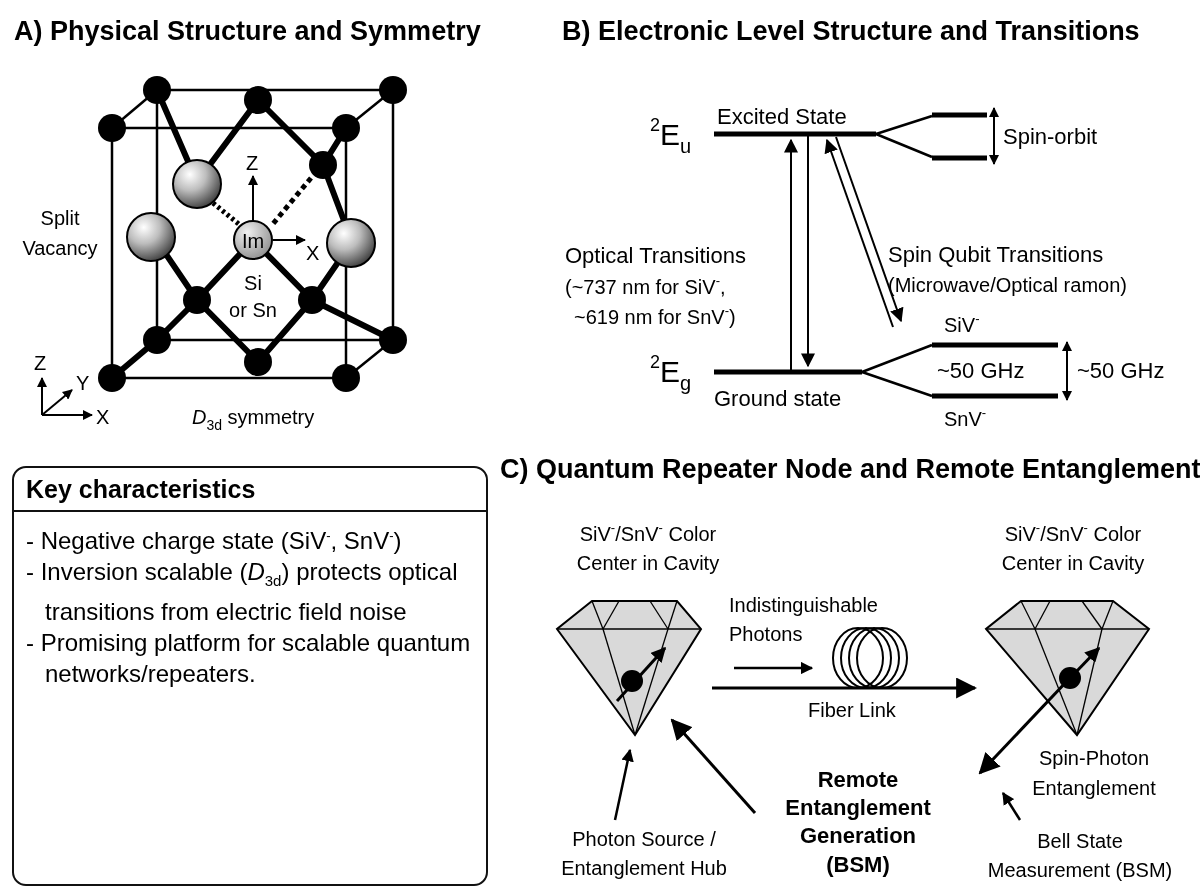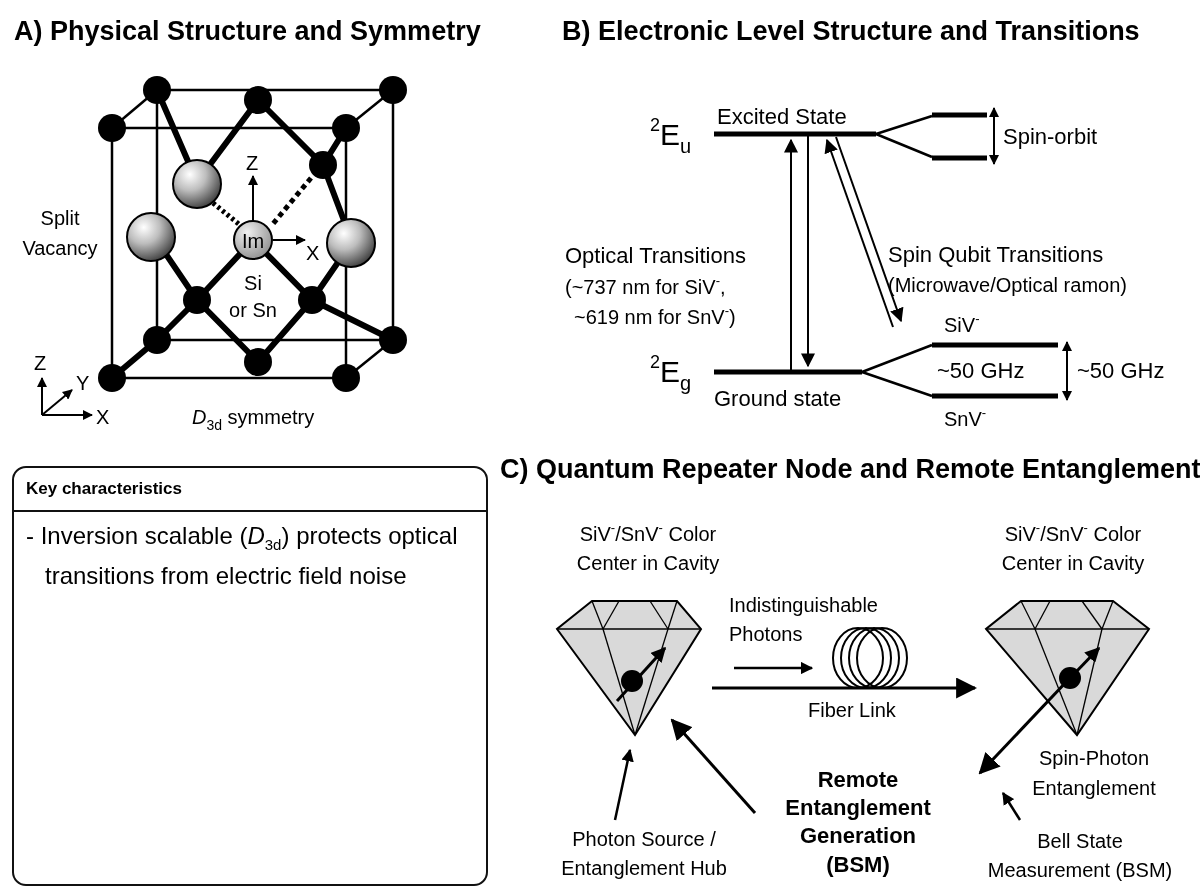--- a/index.html
+++ b/index.html
@@ -7,21 +7,21 @@
          font-family: "Liberation Sans", sans-serif; color: #000; }
   svg { position: absolute; left: 0; top: 0; }
   .title { font-family: "Liberation Sans", sans-serif; font-weight: bold; font-size: 27px; }
   .lbl { font-family: "Liberation Sans", sans-serif; font-size: 22px; }
   .lbl-sm { font-family: "Liberation Sans", sans-serif; font-size: 20px; }
   .lbl-b { font-family: "Liberation Sans", sans-serif; font-size: 22px; font-weight: bold; }
   .state { font-family: "Liberation Sans", sans-serif; font-size: 30px; }
   .key-box { position: absolute; left: 12px; top: 466px; width: 476px; height: 420px;
              border: 2px solid #111; border-radius: 14px; box-sizing: border-box; }
   .key-head { height: 42px; border-bottom: 2px solid #111; padding-left: 12px;
-              font-weight: bold; font-size: 17px; line-height: 42px; }
+              font-weight: bold; font-size: 25px; line-height: 42px; }
   .key-list { list-style: none; margin: 0; padding: 8px 10px 0 12px; }
   .key-list li { font-size: 24px; line-height: 31px; padding-left: 19px; text-indent: -19px; }
 </style>
 </head>
 <body>
 
 <svg width="1200" height="896" viewBox="0 0 1200 896">
   <defs>
     <radialGradient id="sph" cx="35%" cy="30%" r="75%">
       <stop offset="0%" stop-color="#ffffff"></stop>
@@ -232,15 +232,17 @@
 
   <text class="lbl-b" x="858" y="787" text-anchor="middle">Remote</text>
   <text class="lbl-b" x="858" y="815" text-anchor="middle">Entanglement</text>
   <text class="lbl-b" x="858" y="843" text-anchor="middle">Generation</text>
   <text class="lbl-b" x="858" y="872" text-anchor="middle">(BSM)</text>
 </svg>
 
 <div class="key-box">
   <div class="key-head">Key characteristics</div>
   <ul class="key-list">
+    <li><span>- Negative charge state (SiV</span><sup style="font-size:13px">-</sup><span>, SnV</span><sup style="font-size:13px">-</sup><span>)</span></li>
     <li><span>- Inversion scalable (</span><i>D</i><sub style="font-size:15px">3d</sub><span>) protects optical transitions from electric field noise</span></li>
+    <li>- Promising platform for scalable quantum networks/repeaters.</li>
   </ul>
 </div>
 
 </body></html>

